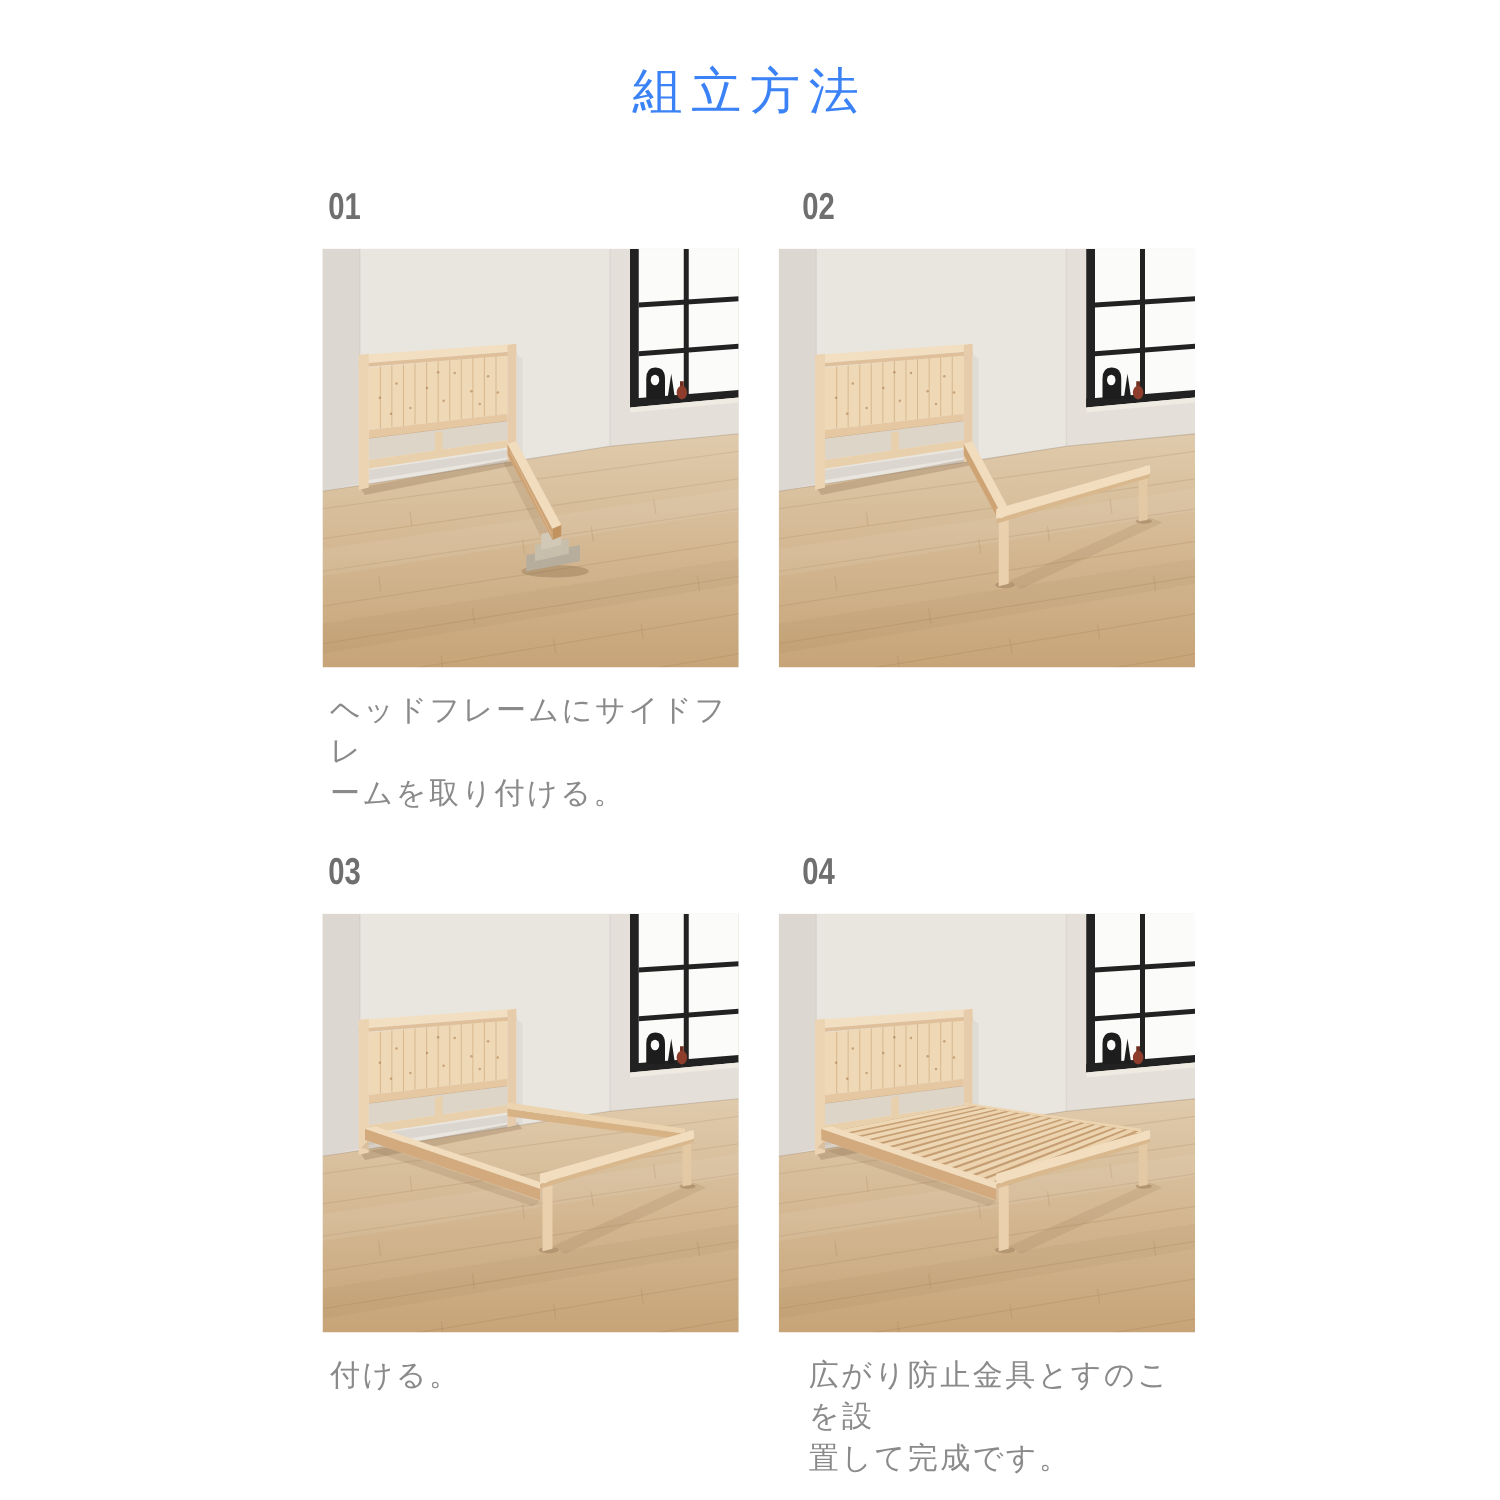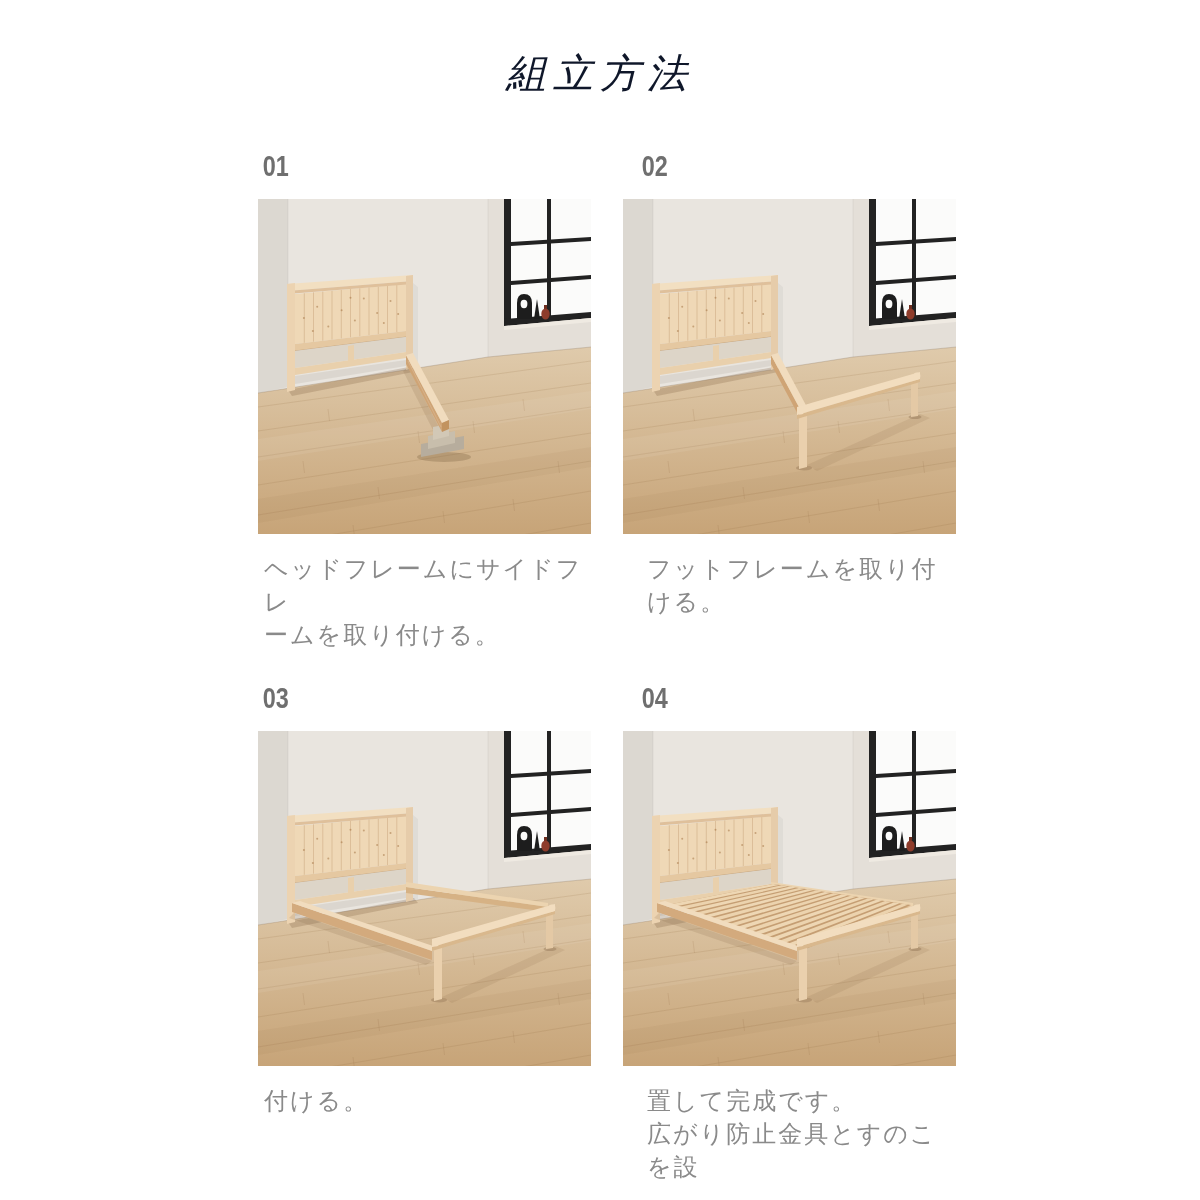--- a/index.html
+++ b/index.html
@@ -5,22 +5,22 @@
   * { box-sizing: border-box; }
   html,body { margin:0; padding:0; }
   body {
     width:1200px; height:1200px; overflow:hidden;
     background:#ffffff;
     font-family:"Liberation Sans","DejaVu Sans",sans-serif;
   }
   .page { padding-top:50px; }
   .title {
     margin:0; text-align:center;
-    font-size:40px; font-weight:200; color:#0f172a;
-    letter-spacing:7px; line-height:46px;font-style:italic;
+    font-size:40px; font-weight:200; color:#3b82f6;
+    letter-spacing:7px; line-height:46px;
   }
   .steps-grid {
     margin:55px 0 0 258px;
     width:687px;
     display:grid;
     grid-template-columns:333px 333px;
     column-gap:21px;
     row-gap:90px;
     gap:32px;
   }
@@ -244,24 +244,20 @@
             <polygon points="288,175 295,174 295,217 288,218" fill="#e4c9a5"></polygon>
             <polygon points="148,156 178,212 178,221 148,165" fill="#cfa475"></polygon>
             <polygon points="148,156 155,154 185,210 178,212" fill="#f1dcbe"></polygon>
             <polygon points="176,210 184,208 184,268 176,270" fill="#ead0ad"></polygon>
             <polygon points="174,216 297,180 297,183 174,220" fill="#d9b88d"></polygon>
             <polygon points="174,208 297,173 297,180 174,216" fill="#f2ddbf"></polygon>
             <circle cx="177.5" cy="212" r="3.6" fill="#f2ddbf"></circle>
             <circle cx="294" cy="177" r="3.4" fill="#f2ddbf"></circle>
           </svg>
         </figure>
-      <p class="caption">
-        <span class="cline">フットフレームを取り付ける。</span>
-        <span class="cline"></span>
-      </p>
     </section>
 
     <section class="step">
       <p class="step-number">03</p>
       <figure class="photo">
           <svg viewBox="0 0 333 335" width="333" height="335" preserveAspectRatio="none" role="img">
             <defs>
               <linearGradient id="fg2" x1="0" y1="150" x2="0" y2="335" gradientUnits="userSpaceOnUse">
                 <stop offset="0" stop-color="#dfcaab"></stop>
                 <stop offset="1" stop-color="#c7a478"></stop>
@@ -473,19 +469,19 @@
             <polygon points="34,172 174,220 174,229 34,181" fill="#d3aa7d"></polygon>
             <polygon points="34,172 42,170 181,217 174,220" fill="#f1dcbe"></polygon>
             <polygon points="176,210 184,208 184,268 176,270" fill="#ead0ad"></polygon>
             <polygon points="174,216 297,180 297,183 174,220" fill="#d9b88d"></polygon>
             <polygon points="174,208 297,173 297,180 174,216" fill="#f2ddbf"></polygon>
             <circle cx="177.5" cy="212" r="3.6" fill="#f2ddbf"></circle>
             <circle cx="294" cy="177" r="3.4" fill="#f2ddbf"></circle>
           </svg>
         </figure>
       <p class="caption">
+        <span class="cline">広がり防止金具とすのこを設</span>
         <span class="cline">置して完成です。</span>
-        <span class="cline">広がり防止金具とすのこを設</span>
       </p>
     </section>
 
   </div>
 </main>
 
 </body></html>

